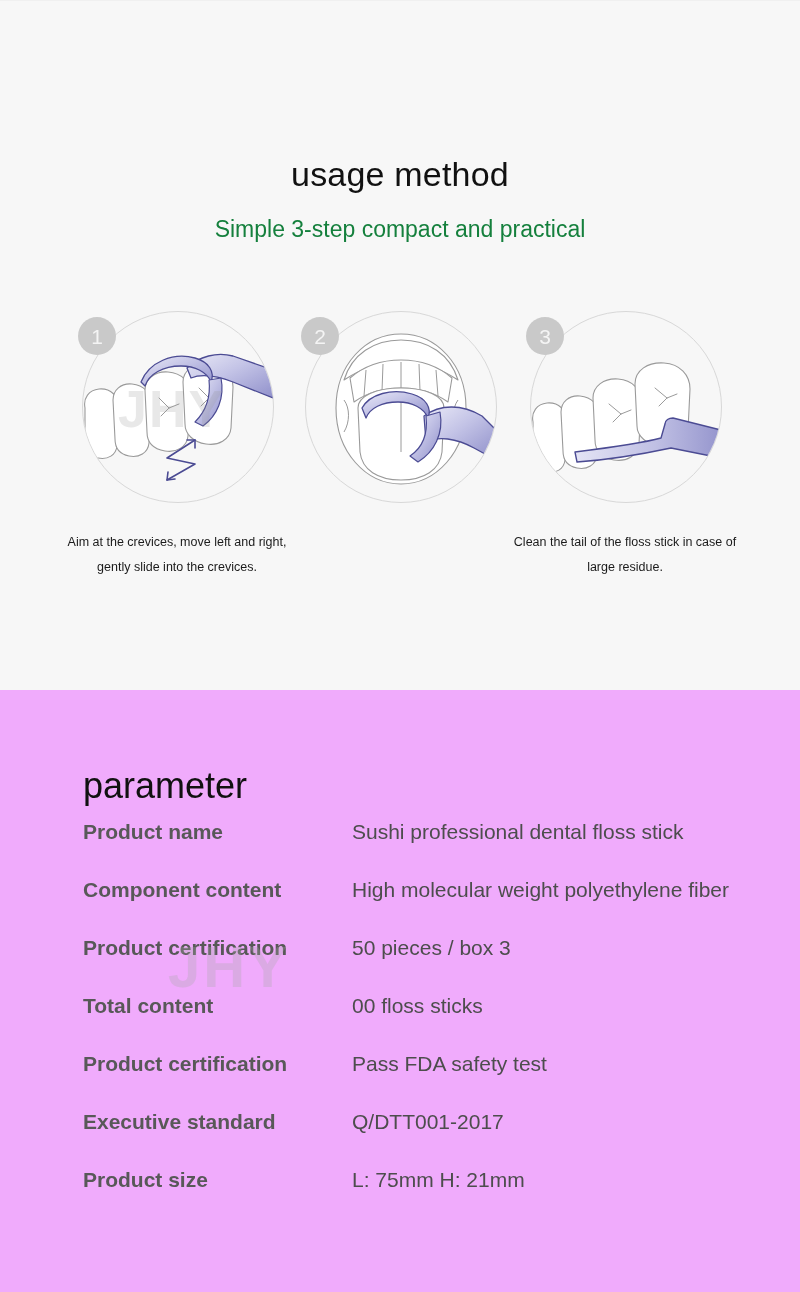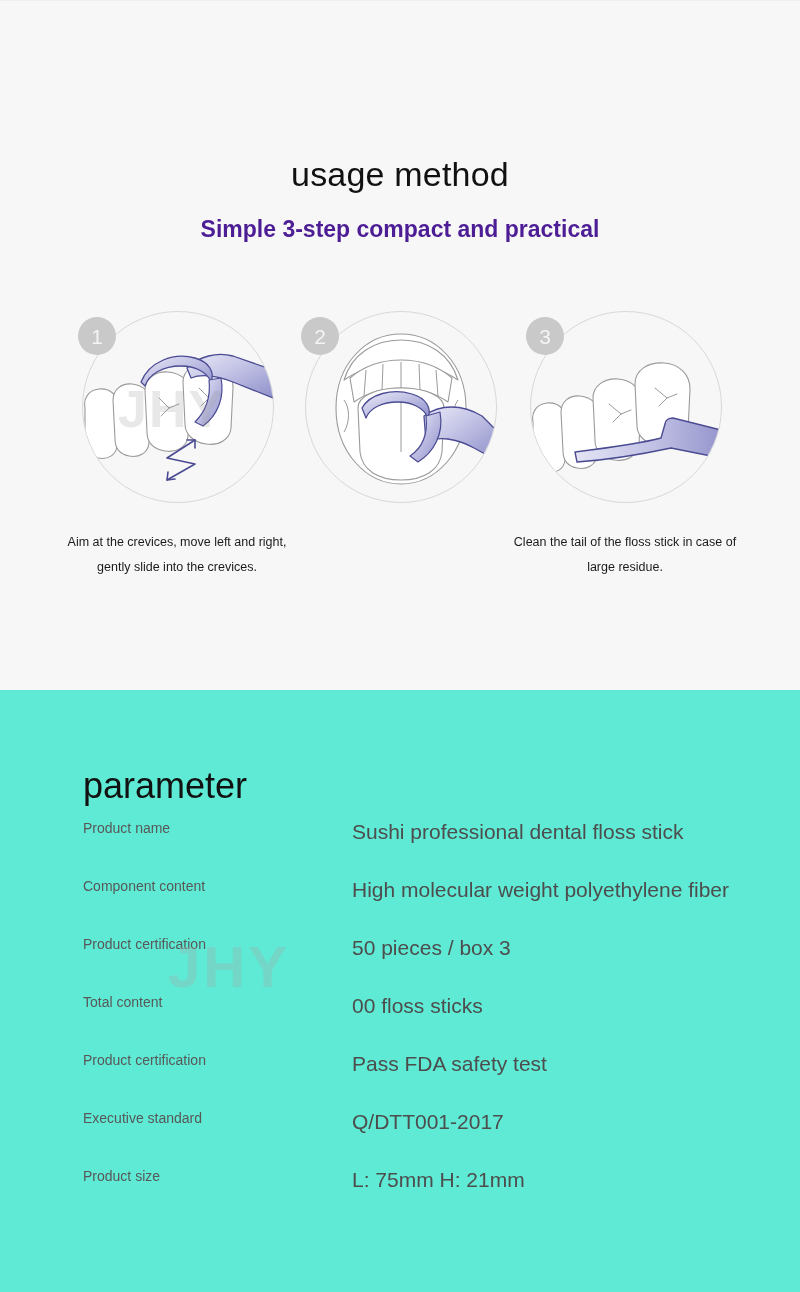--- a/index.html
+++ b/index.html
@@ -17,21 +17,21 @@
     background:#f7f7f7;
     border-top:1px solid #f0f0f0;
     box-sizing:border-box;
   }
   .usage-title{
     position:absolute;left:0;top:131px;width:800px;text-align:center;
     font-size:34px;font-weight:400;color:#111;letter-spacing:.2px;
   }
   .usage-subtitle{
     position:absolute;left:0;top:196px;width:800px;text-align:center;
-    font-size:23px;font-weight:700;color:#4c1d95;
+    font-size:23px;font-weight:400;color:#15803d;
   }
 
   .steps{
     position:absolute;left:0;top:300px;width:800px;height:360px;
   }
   .step{
     position:absolute;top:0;width:234px;
   }
   .step-1{left:60px;}
   .step-2{left:283px;}
@@ -66,36 +66,36 @@
   .wm-step{
     position:absolute;left:58px;top:78px;
     font-size:52px;font-weight:700;letter-spacing:2px;
     color:rgba(150,150,150,.22);
     z-index:2;pointer-events:none;user-select:none;
   }
 
   
   .param-section{
     position:absolute;left:0;top:690px;width:800px;height:602px;
-    background:#5eead4;
+    background:#f0abfc;
     text-align:right;
   }
   .param-title{
     position:absolute;left:83px;top:45px;
     font-size:36px;font-weight:400;color:#111;
   }
   .param-table{
     position:absolute;left:83px;top:130px;width:680px;
   }
   .param-row{
     position:relative;height:58px;
   }
   .param-label{
     position:absolute;left:0;top:0;
-    font-size:14px;color:#585858;white-space:nowrap;
+    font-size:21px;color:#585858;white-space:nowrap;font-weight:bold;
   }
   .param-value{
     position:absolute;left:269px;top:0;
     font-size:21px;color:#4d4d4d;white-space:nowrap;
   }
 
   
   .wm-param{
     position:absolute;left:168px;top:933px;
     font-size:58px;font-weight:700;letter-spacing:3px;

